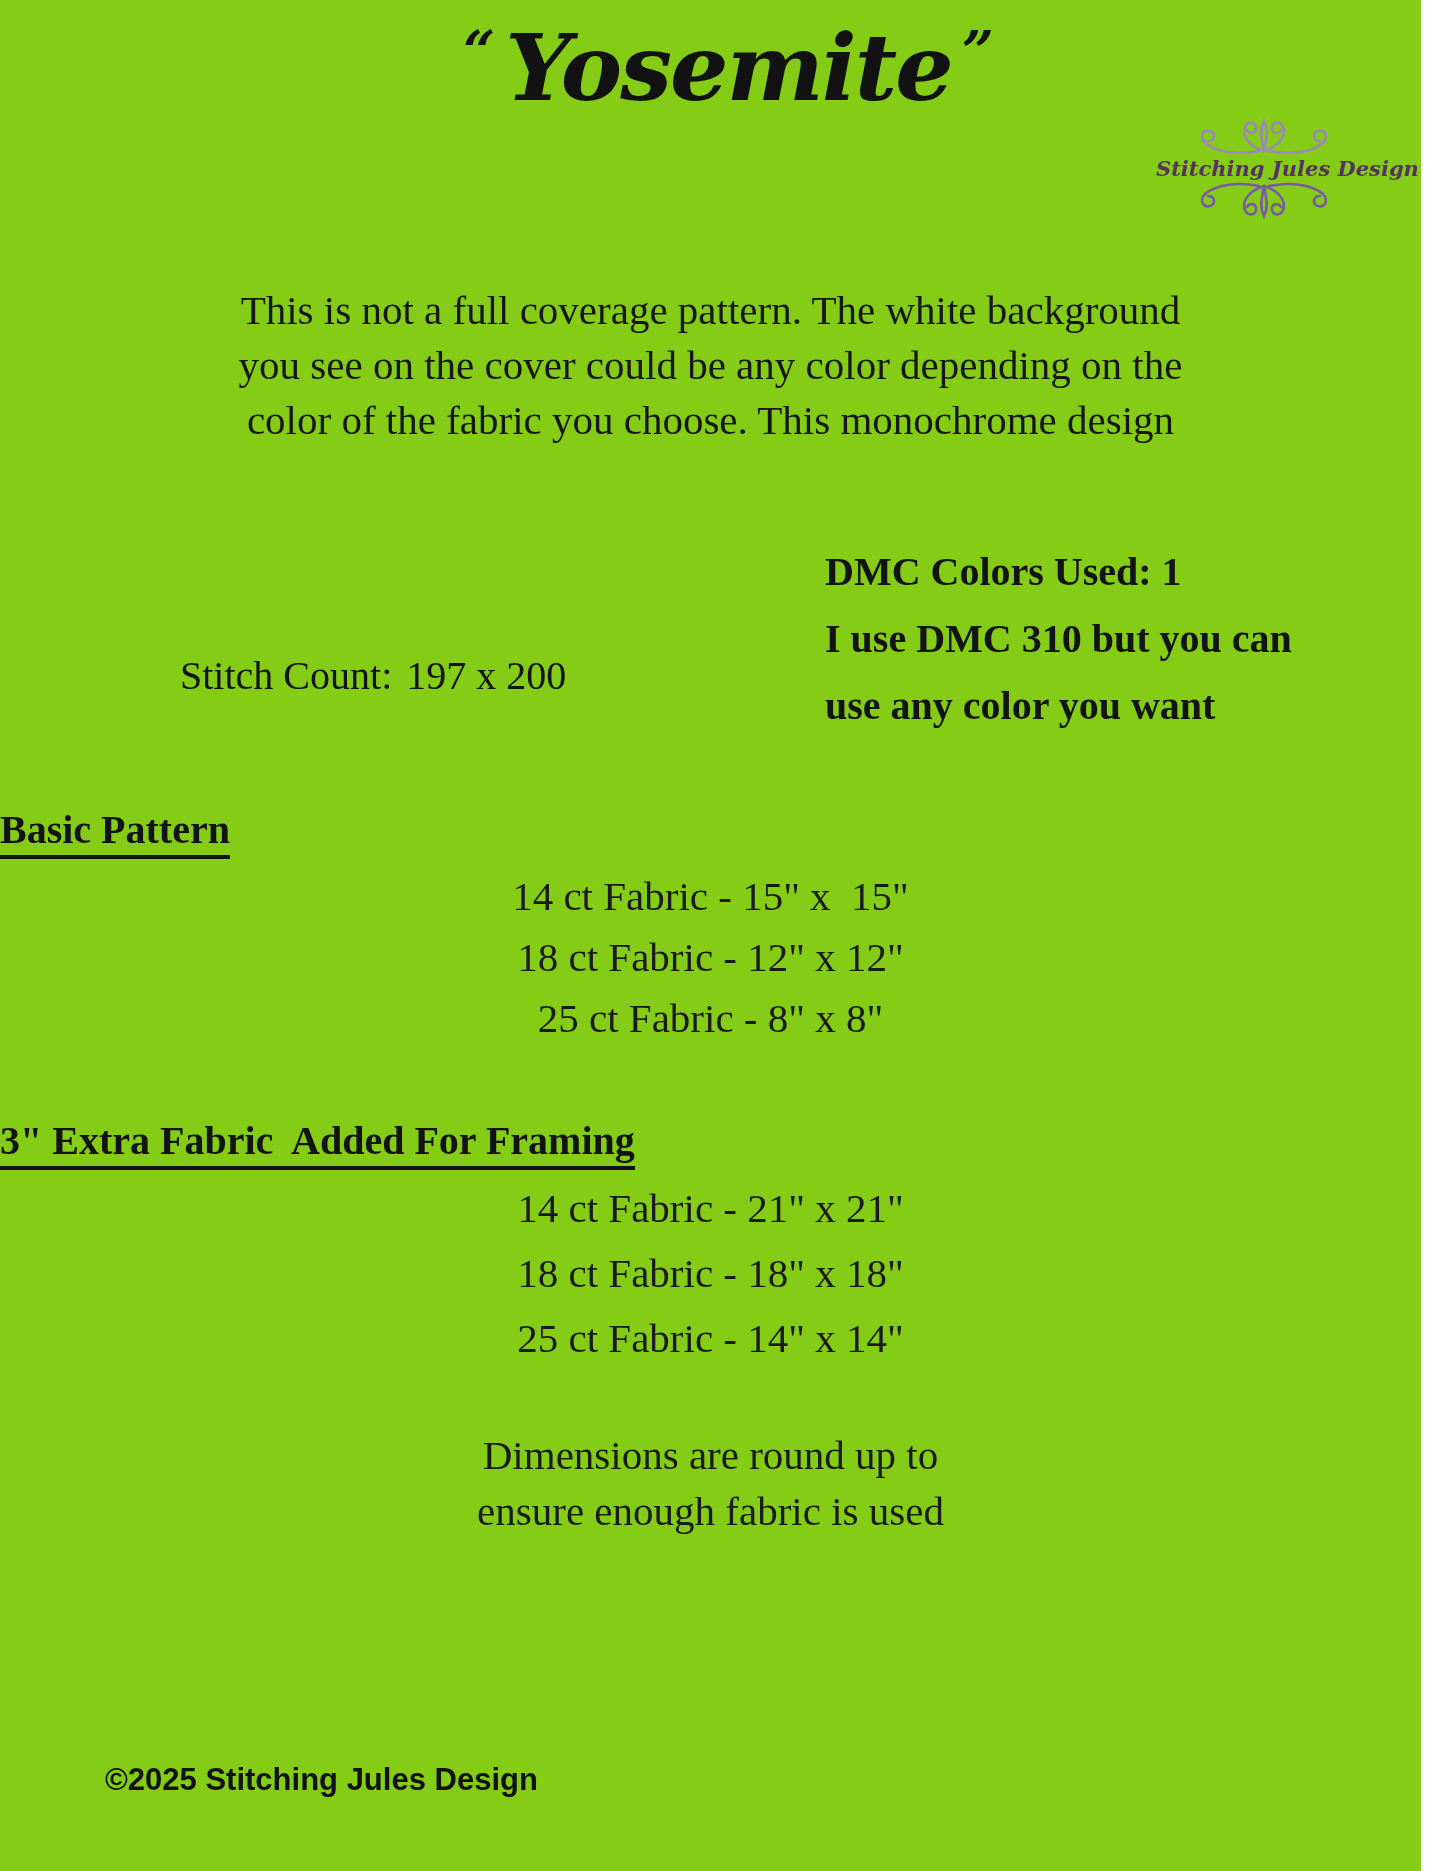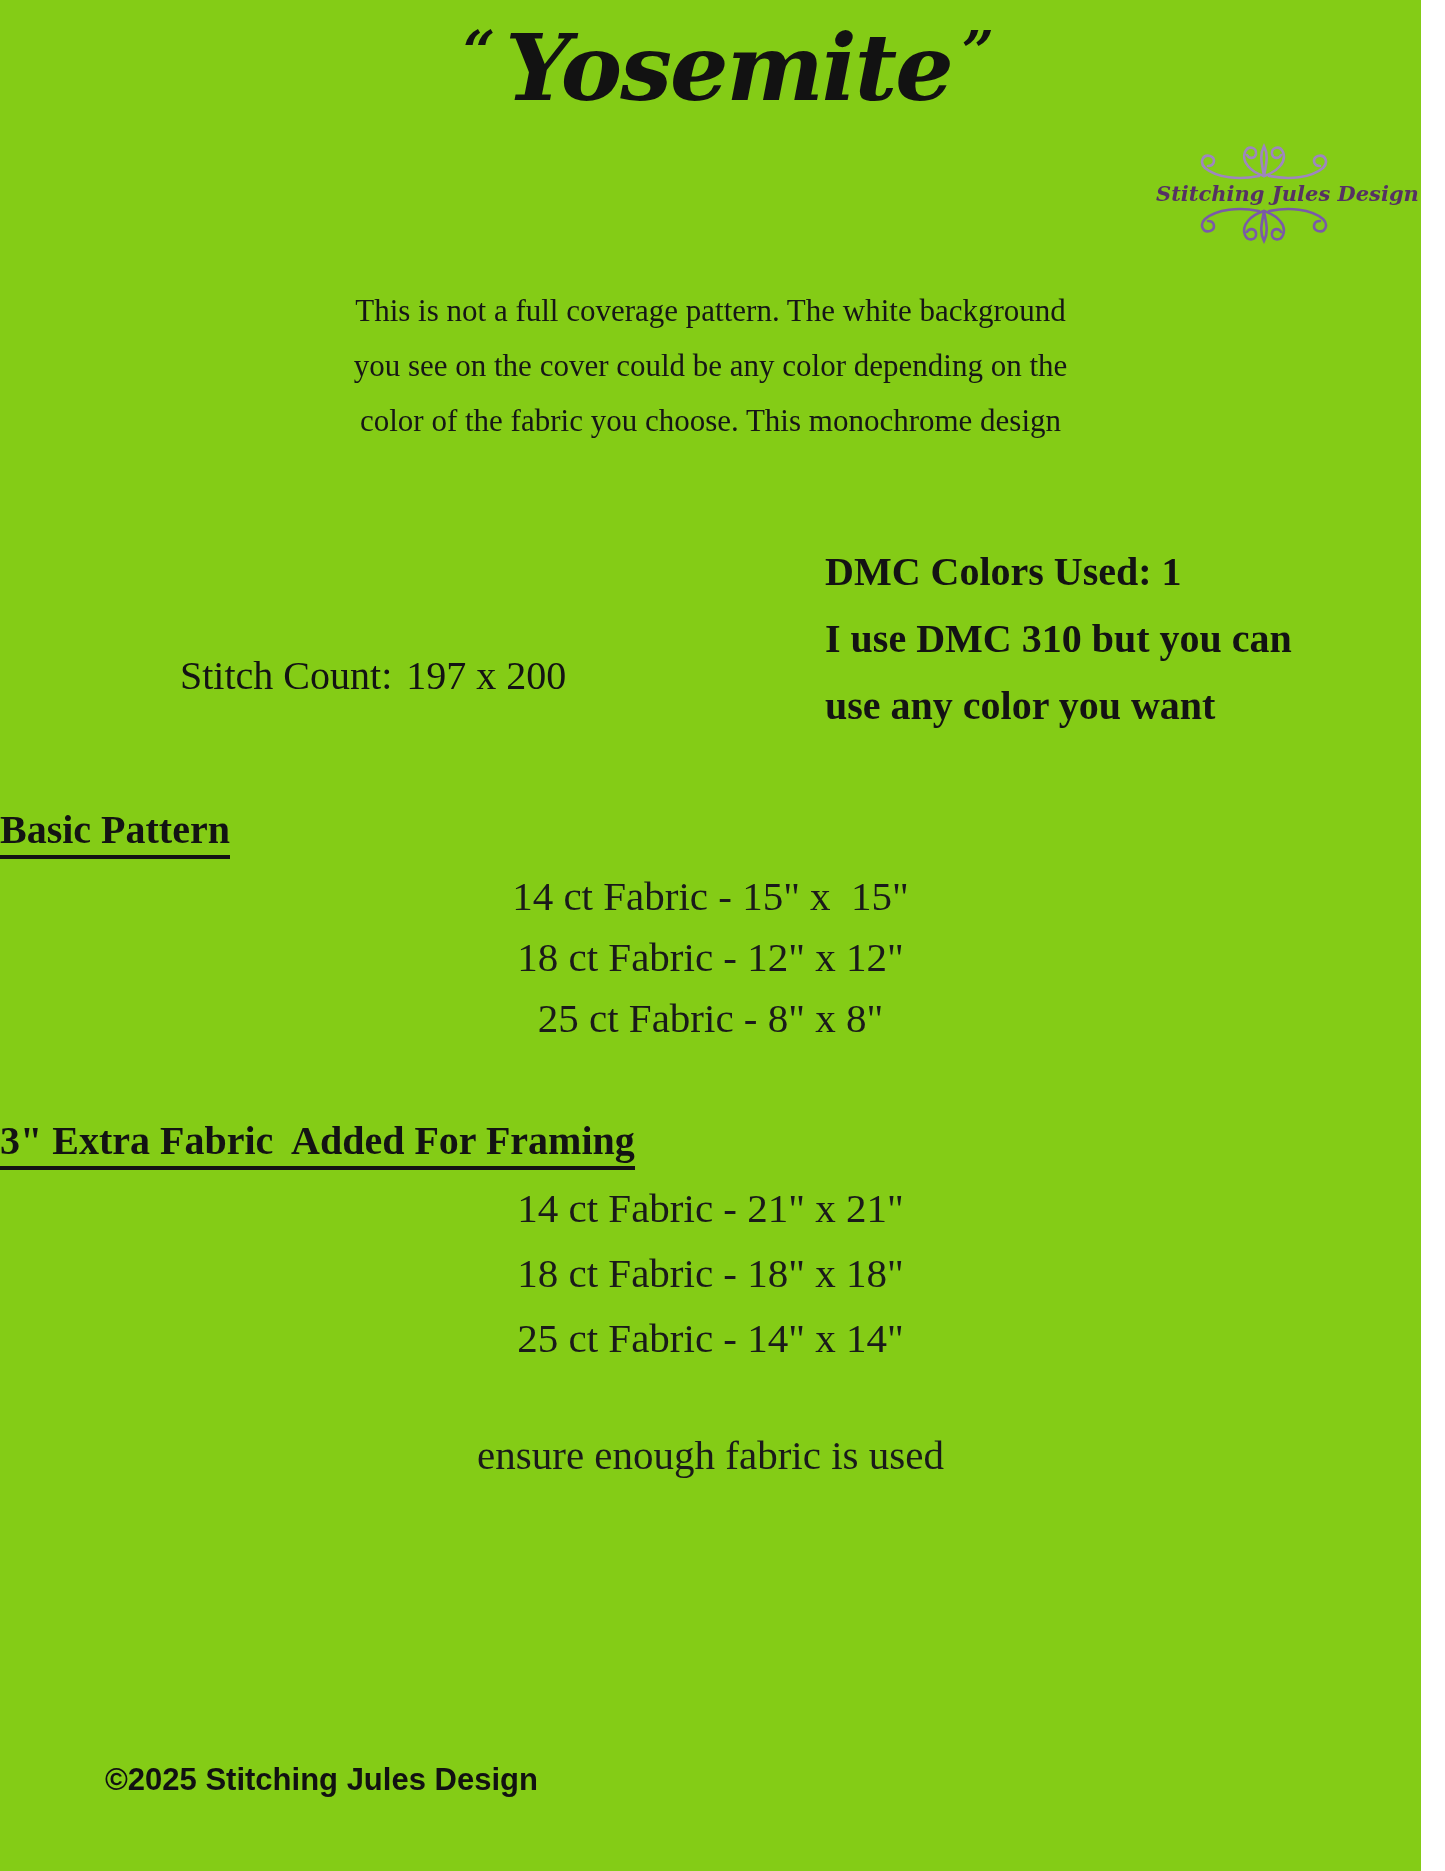--- a/index.html
+++ b/index.html
@@ -21,37 +21,37 @@
     font-size:92px; letter-spacing:-2px; color:#121212;
     white-space:nowrap;
   }
   .title-quote {
     display:inline-block; position:relative; top:-0.52em;
     font-size:56px; letter-spacing:0; margin:0 10px;
   }
 
   
   .logo {
-    position:absolute; left:1156px; top:138px; width:215px;
+    position:absolute; left:1156px; top:113px; width:215px;
     text-align:center;
   }
   .logo-text {
     font-family:"DejaVu Serif", serif;
     font-style:italic; font-weight:bold;
     font-size:21px; color:#563263;
     white-space:nowrap; display:block; margin:1px 0;
   }
   .flourish { display:block; margin:0 auto; }
   .flourish.flip { transform:rotate(180deg); }
 
   
   .intro {
     position:absolute; top:283px; left:0; width:100%;
     text-align:center;
-    font-size:31px; line-height:55px; color:#161616;
+    font-size:41px; line-height:55px; color:#161616;
   }
   .intro div { white-space:pre; }
 
   
   .stitch {
     position:absolute; left:140px; top:604px;
     font-weight:normal; font-size:40px; line-height:48px; color:#131313;
     white-space:pre;
   }
   .stitch .value { margin-left:14px; }
@@ -149,18 +149,19 @@
   <div class="section-head frame-head">
     <span>3" Extra Fabric  Added For Framing</span>
   </div>
   <div class="center-lines frame-lines">
     <div>14 ct Fabric - 21" x 21"</div>
     <div>18 ct Fabric - 18" x 18"</div>
     <div>25 ct Fabric - 14" x 14"</div>
   </div>
 
   <div class="center-lines dims">
+    <div>Dimensions are round up to</div>
     <div>ensure enough fabric is used</div>
   </div>
 
   <div class="footer">©2025 Stitching Jules Design</div>
 
 </div>
 
 </body></html>

